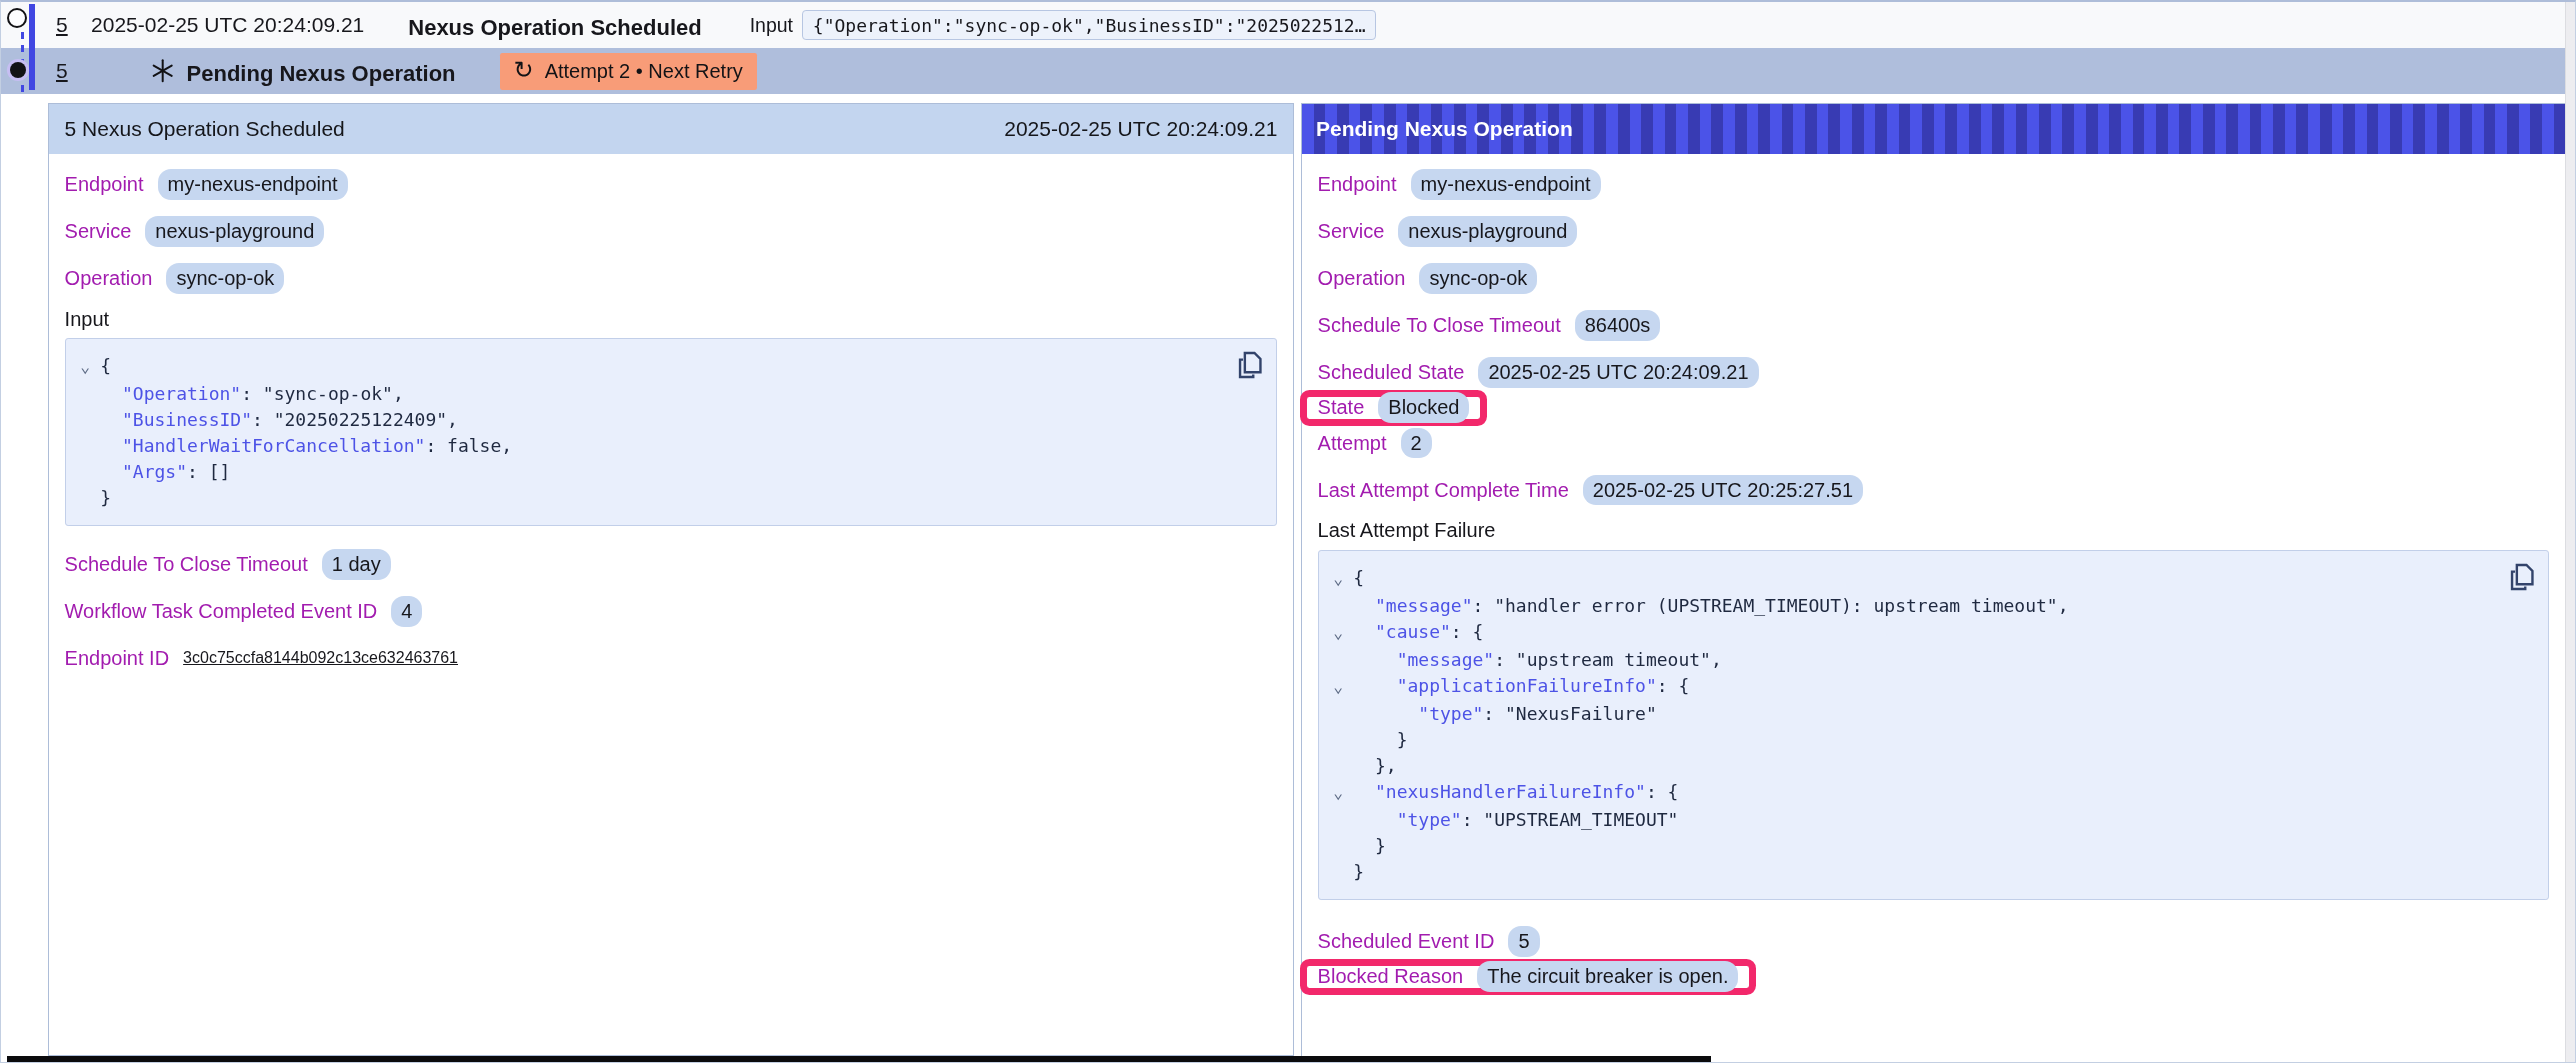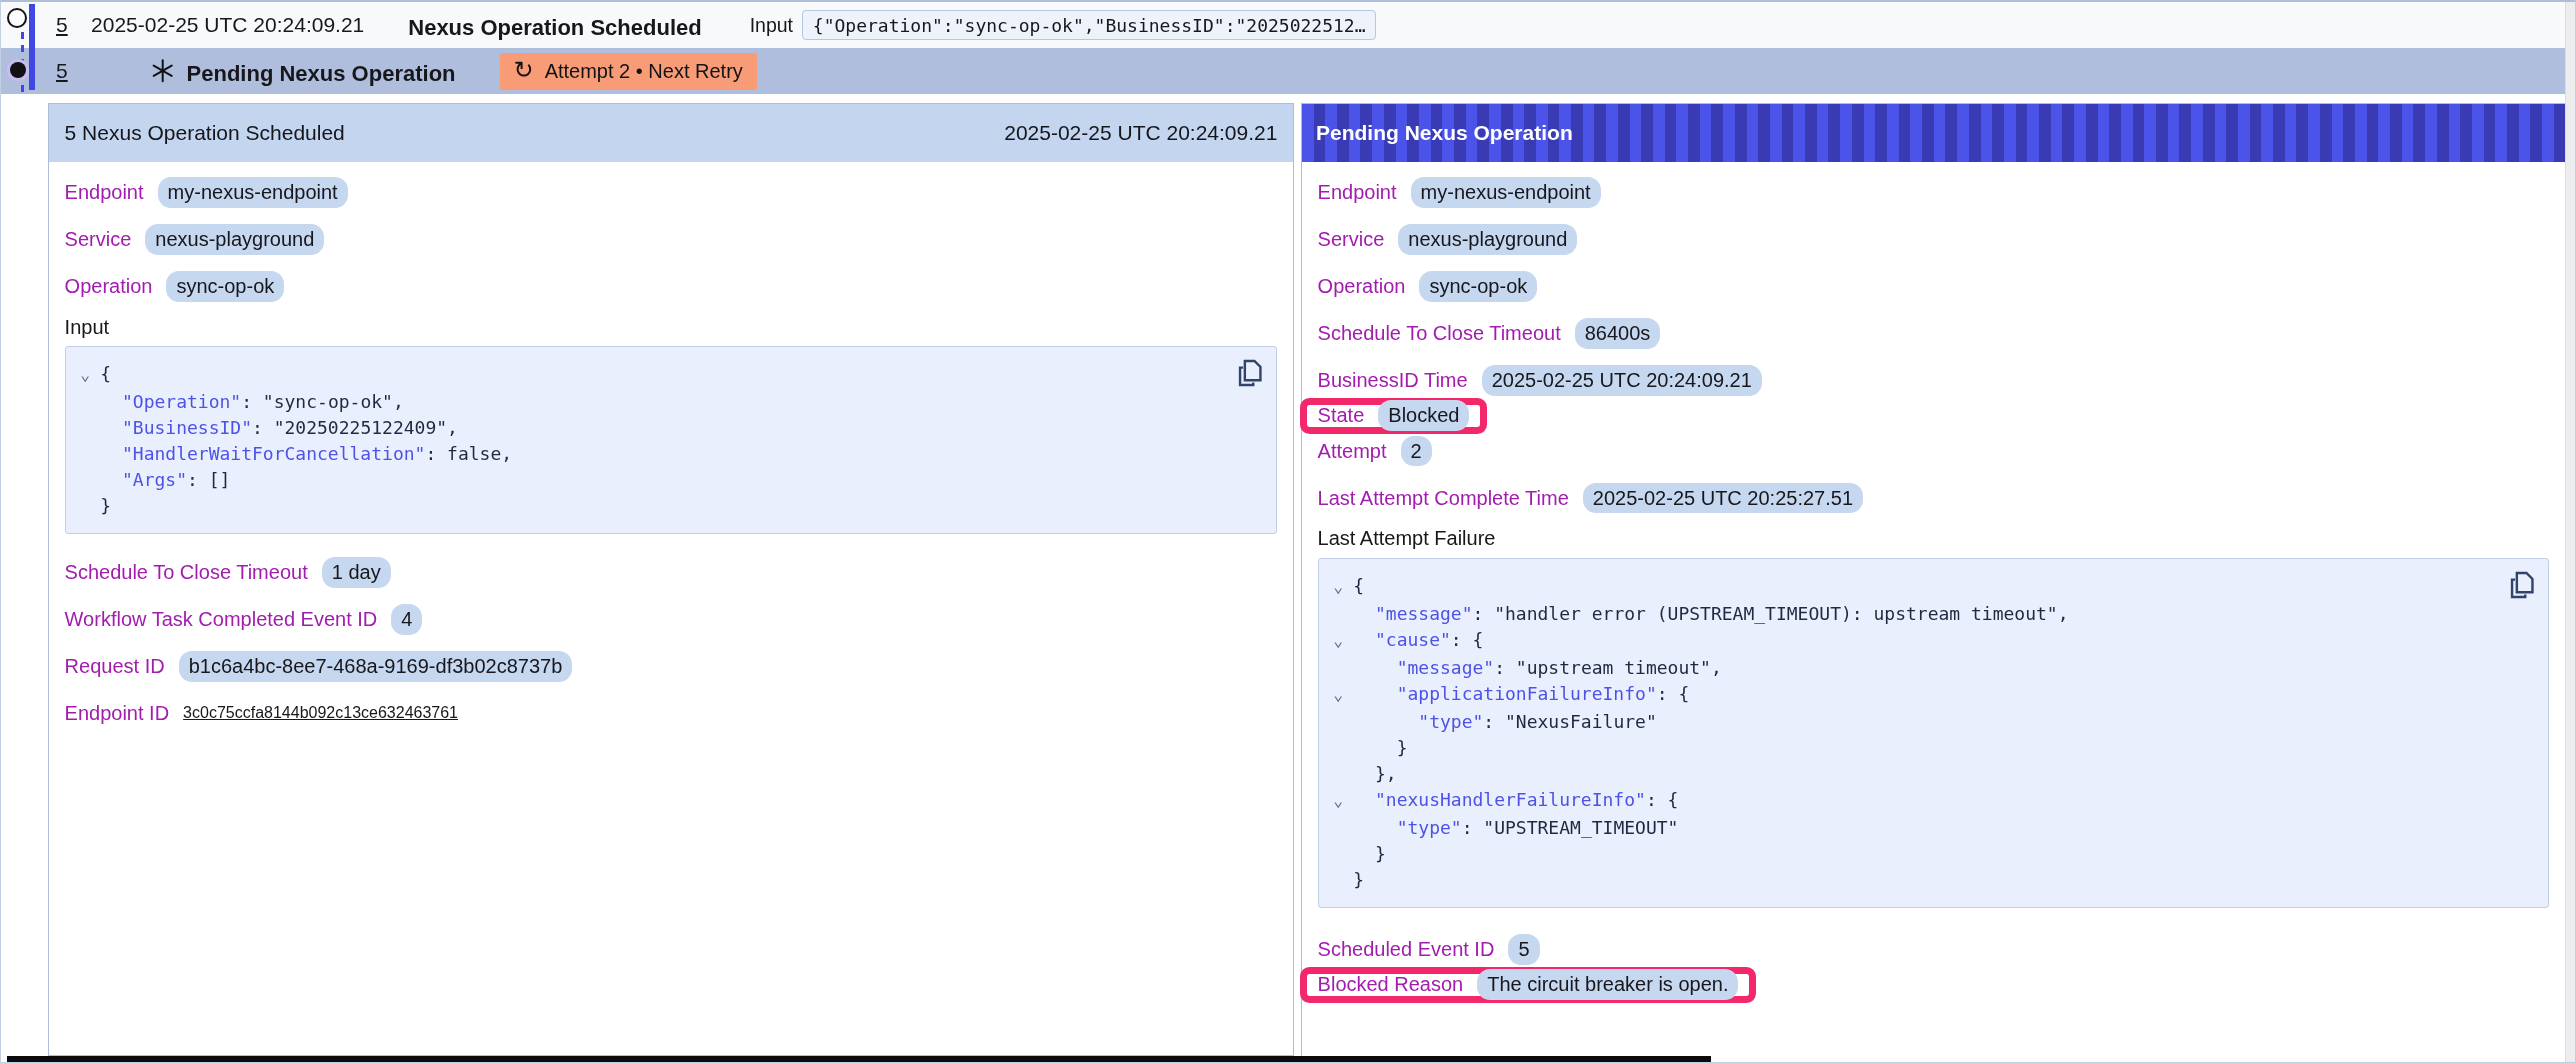--- a/index.html
+++ b/index.html
@@ -32,21 +32,21 @@
   .tl-bar{position:absolute;left:28px;top:1.6px;width:6.2px;height:86px;background:#4147e2;z-index:6;}
   .tl-circle{position:absolute;left:6.2px;top:6.2px;width:20px;height:20px;border:2.3px solid #121215;border-radius:50%;background:#fdfdff;z-index:6;}
   .tl-dash{position:absolute;left:19.5px;top:30px;width:3.9px;height:64px;z-index:5;
     background:repeating-linear-gradient(#4147e2 0 7px,transparent 7px 13.3px);}
   .tl-dot{position:absolute;left:8.6px;top:60px;width:16.4px;height:16.4px;background:#121215;border-radius:50%;
     box-shadow:0 0 0 3.1px #c6bef2;z-index:6;}
   
   .panel{position:absolute;top:101px;background:#fff;border:0.8px solid #adbdd8;}
   .panel-left{left:47px;width:1246px;height:953px;}
   .panel-right{left:1300px;width:1265px;height:962px;border-bottom:none;}
-  .hdr{height:58px;display:flex;align-items:center;justify-content:space-between;padding:0 15.6px;font-size:21px;}
+  .hdr{height:50px;display:flex;align-items:center;justify-content:space-between;padding:0 15.6px;font-size:21px;}
   .hdr-plain{background:#c3d5ef;color:#15161a;}
   .hdr-striped{
     background:repeating-linear-gradient(90deg,#4b53e8 0 11.7px,#383bb3 11.7px 23.4px);
     color:#ffffff;font-weight:600;justify-content:flex-start;padding:0 14px;
   }
   .panel-body{padding:12.5px 15.6px 0 15.6px;}
   .field-row{display:flex;align-items:center;gap:14px;height:36px;margin-bottom:11px;width:max-content;}
   .field-label{font-size:20px;color:#a21caf;white-space:nowrap;}
   .chip{background:#c6d7f0;border-radius:13px;padding:3.9px 10px;font-size:20px;white-space:nowrap;}
   .link-value{font-size:16px;text-decoration:underline;cursor:pointer;white-space:nowrap;}
@@ -166,24 +166,20 @@
       <div>
           <div class="field-row">
             <span class="field-label">Schedule To Close Timeout</span>
             <span class="chip">1 day</span>
           </div>
           <div class="field-row">
             <span class="field-label">Workflow Task Completed Event ID</span>
             <span class="chip">4</span>
           </div>
           <div class="field-row">
-            <span class="field-label">Request ID</span>
-            <span class="chip">b1c6a4bc-8ee7-468a-9169-df3b02c8737b</span>
-          </div>
-          <div class="field-row">
             <span class="field-label">Endpoint ID</span>
             <span class="link-value">3c0c75ccfa8144b092c13ce632463761</span>
           </div>
         </div>
     </div>
   </div>
 
   <div class="panel panel-right">
     <div class="hdr hdr-striped">
       <span>Pending Nexus Operation</span>
@@ -200,21 +196,21 @@
           </div>
           <div class="field-row">
             <span class="field-label">Operation</span>
             <span class="chip">sync-op-ok</span>
           </div>
           <div class="field-row">
             <span class="field-label">Schedule To Close Timeout</span>
             <span class="chip">86400s</span>
           </div>
           <div class="field-row">
-            <span class="field-label">BusinessID Time</span>
+            <span class="field-label">Scheduled State</span>
             <span class="chip">2025-02-25 UTC 20:24:09.21</span>
           </div>
           <div class="field-row hl">
             <span class="field-label">State</span>
             <span class="chip">Blocked</span>
           </div>
           <div class="field-row">
             <span class="field-label">Attempt</span>
             <span class="chip">2</span>
           </div>

